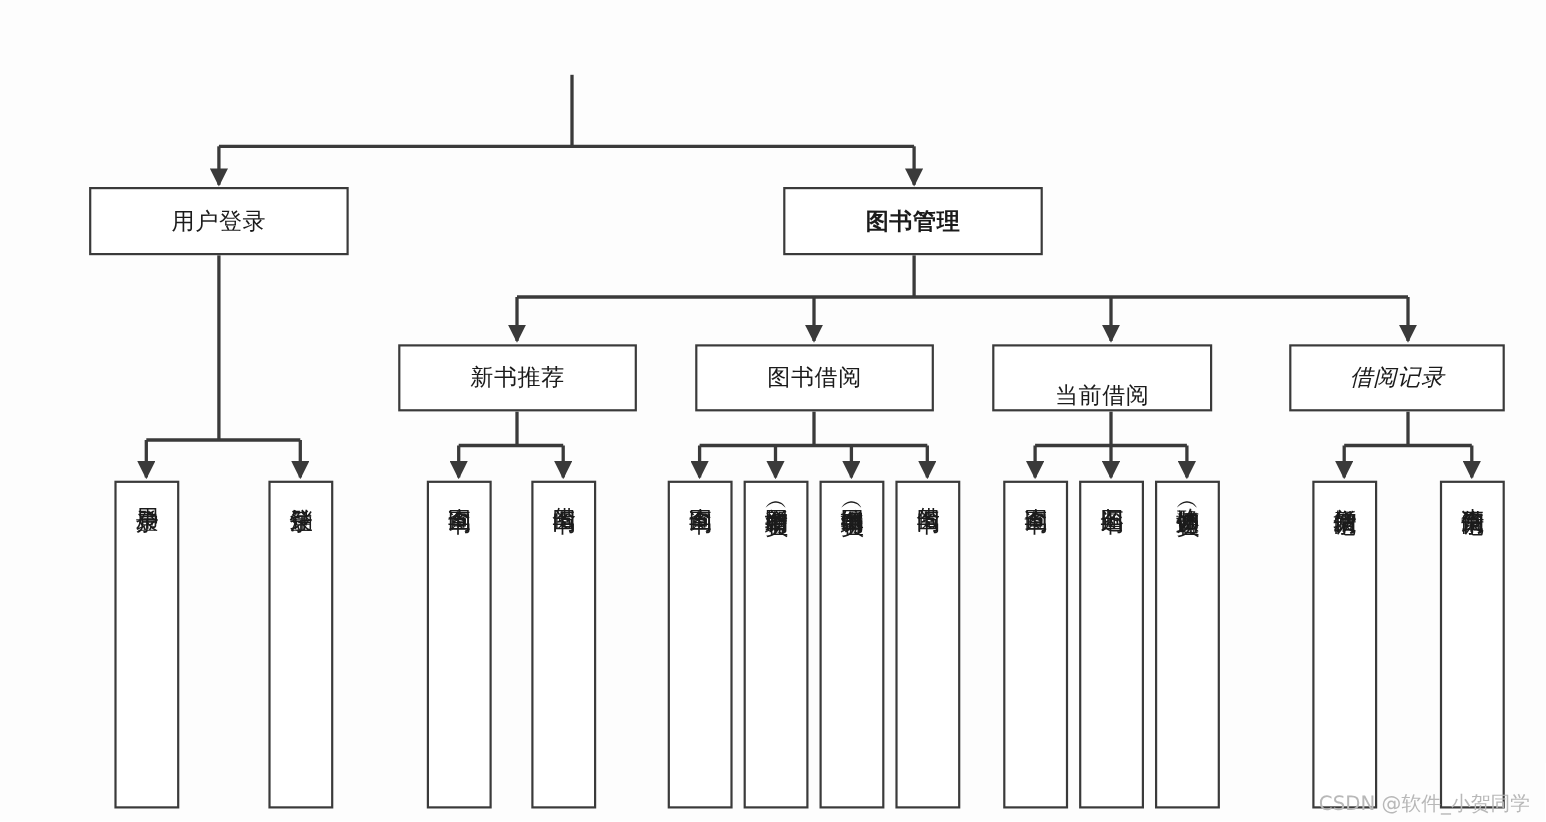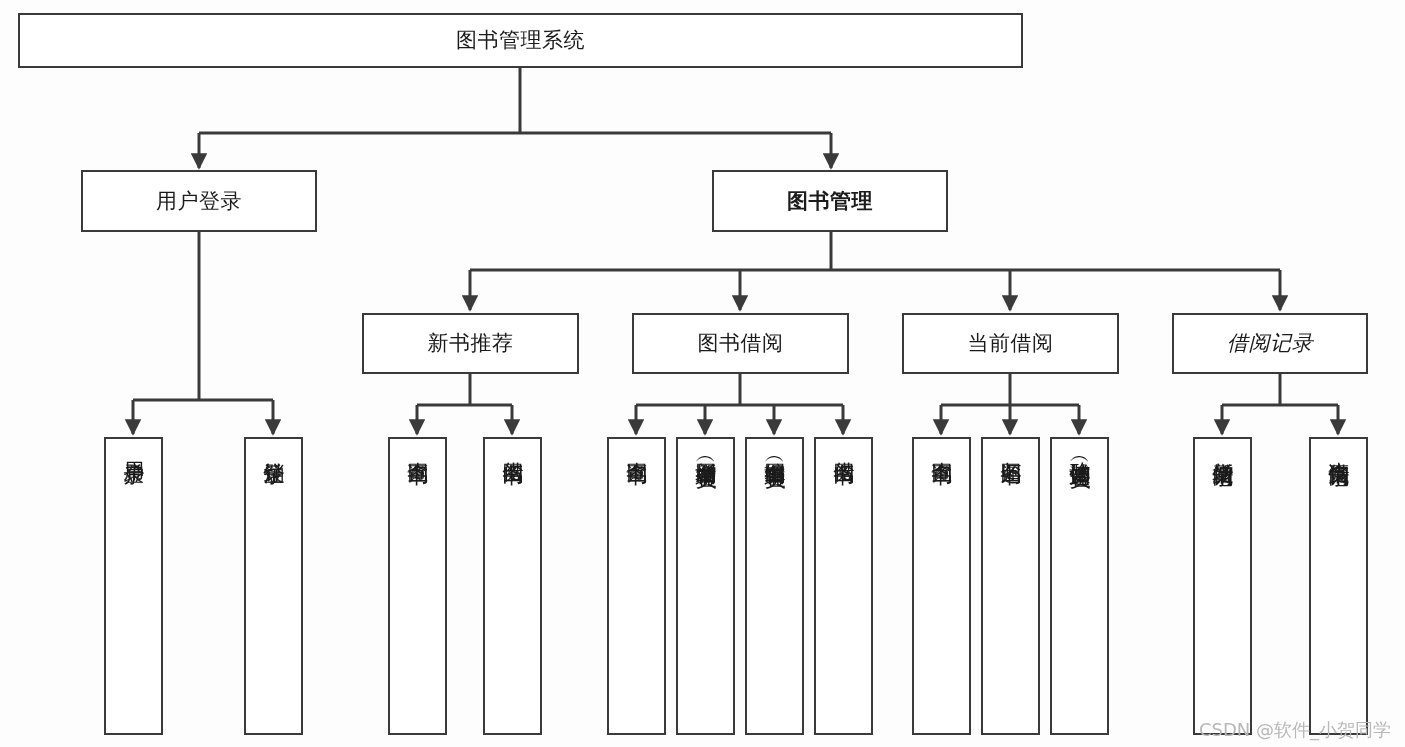--- a/index.html
+++ b/index.html
@@ -113,38 +113,35 @@
       <path d="M 1010 405 L 1010 434" marker-end="url(#arrow)"></path>
       <path d="M 1079 405 L 1079 434" marker-end="url(#arrow)"></path>
 
       <path d="M 1280 374 L 1280 405"></path>
       <path d="M 1222 405 L 1338 405"></path>
       <path d="M 1222 405 L 1222 434" marker-end="url(#arrow)"></path>
       <path d="M 1338 405 L 1338 434" marker-end="url(#arrow)"></path>
     </g>
   </svg>
 
-  <div class="node horiz" style="left:18px; top:13px; width:1005px; height:55px;">
-    <span class="node-label">图书管理系统</span>
-  </div>
 
   <div class="node horiz" style="left:81px; top:170px; width:236px; height:62px;">
     <span class="node-label">用户登录</span>
   </div>
   <div class="node horiz" style="left:712px; top:170px; width:236px; height:62px;font-weight:bold;">
     <span class="node-label">图书管理</span>
   </div>
 
   <div class="node horiz" style="left:632px; top:313px; width:217px; height:61px;">
     <span class="node-label">图书借阅</span>
   </div>
   <div class="node horiz" style="left:362px; top:313px; width:217px; height:61px;">
     <span class="node-label">新书推荐</span>
   </div>
-  <div class="node horiz" style="left:902px; top:313px; width:217px; height:61px;">
+  <div class="node horiz" style="left:902px; top:313px; width:200px; height:61px;align-items:flex-end;">
     <span class="node-label">当前借阅</span>
   </div>
   <div class="node horiz" style="left:1172px; top:313px; width:196px; height:61px;font-style:italic;">
     <span class="node-label">借阅记录</span>
   </div>
 
   <div class="node vert" style="left:104px; top:437px; width:59px; height:298px;">
     <span class="node-label">用户登录</span>
   </div>
   <div class="node vert" style="left:244px; top:437px; width:59px; height:298px;">

